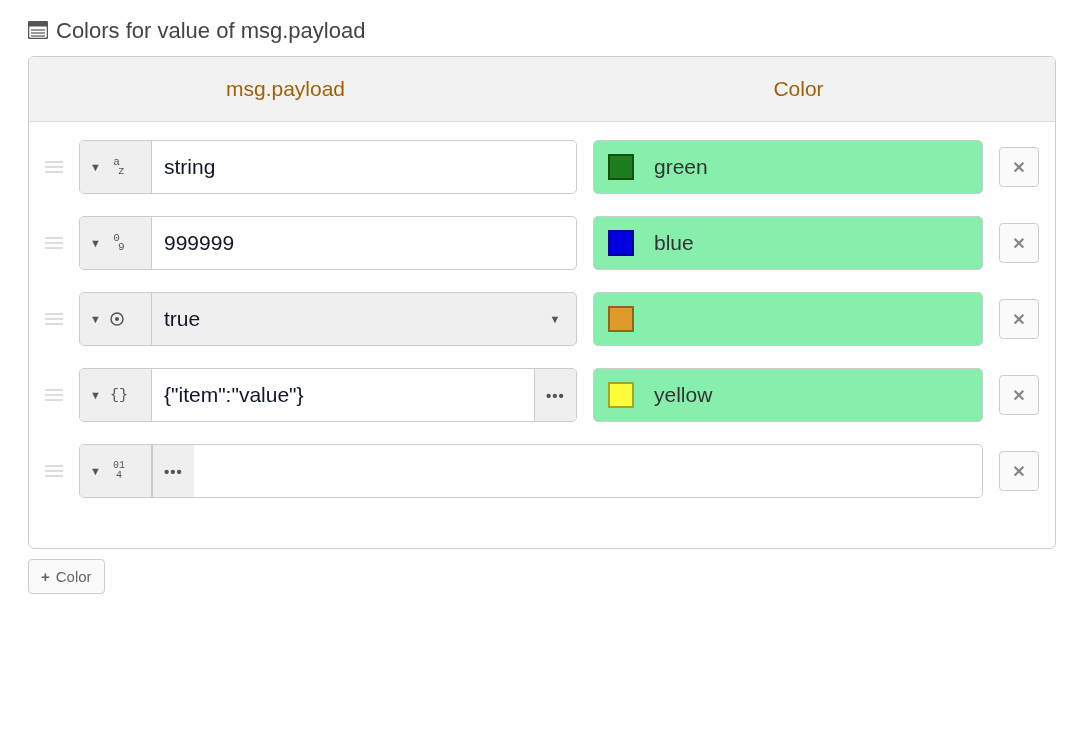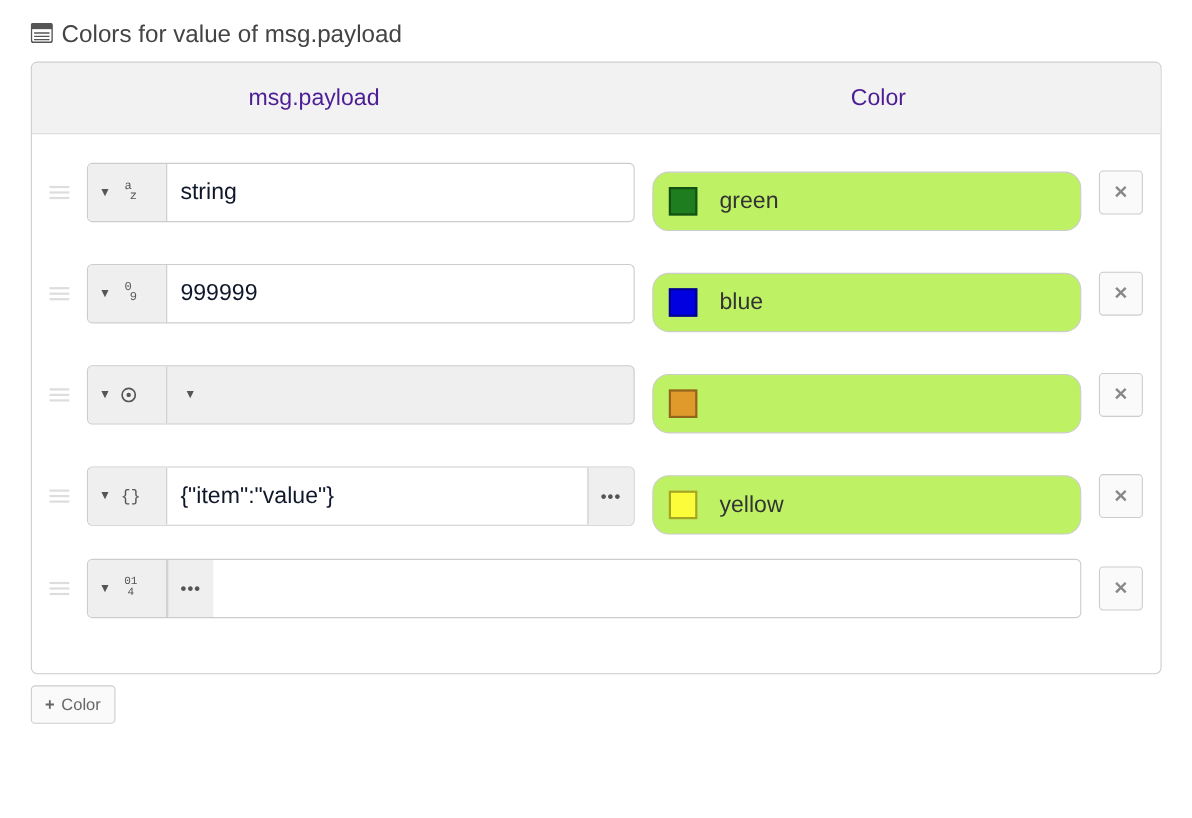--- a/index.html
+++ b/index.html
@@ -30,21 +30,21 @@
   .panel-head {
     display: flex;
     background: #f2f2f2;
     border-bottom: 1px solid #ddd;
   }
   .panel-head .col {
     flex: 1;
     text-align: center;
     padding: 20px 10px;
     font-size: 21px;
-    color: #4c1d95;
+    color: #a16207;
   }
   .panel-head .col:first-child { border-right: 0; }
   .panel-body { padding: 18px 16px 50px 16px; }
   .row {
     display: flex;
     align-items: center;
     gap: 16px;
     margin-bottom: 22px;
   }
   .drag-handle {
@@ -125,26 +125,25 @@
     justify-content:center;
     width: 42px;
     color:#555;
     cursor:pointer;
   }
   .color-input {
     flex: 0 0 390px;
     display: flex;
     align-items: center;
     border: 1px solid #ccc;
-    border-radius: 15px;
+    border-radius: 5px;
     height: 54px;
     padding: 0 14px;
     gap: 18px;
-    background:#bef264;
-    margin-top:16px;
+    background:#86efac;
   }
   .swatch {
     width: 26px;
     height: 26px;
     border: 2px solid rgba(0,0,0,.35);
     flex-shrink: 0;
   }
   .color-val {
     flex:1;
     border:none;
@@ -259,20 +258,21 @@
       <div class="payload-input select-style">
         <div class="type-selector">
           <span class="caret">▼</span>
           <span class="type-icon bool">
             <svg width="16" height="16" viewBox="0 0 16 16">
                 <circle cx="8" cy="8" r="6" fill="none" stroke="#555" stroke-width="1.5"></circle>
                 <circle cx="8" cy="8" r="2" fill="#555"></circle>
               </svg>
           </span>
         </div>
+        <input class="val" readonly="" value="true" style="">
         <div class="trailing-caret">
           <span style="font-size:11px">▼</span>
         </div>
       </div>
       <div class="color-input">
         <div class="swatch" style="background:#e09a2c"></div>
       </div>
       <div class="remove-btn">
         <span>✕</span>
       </div>

